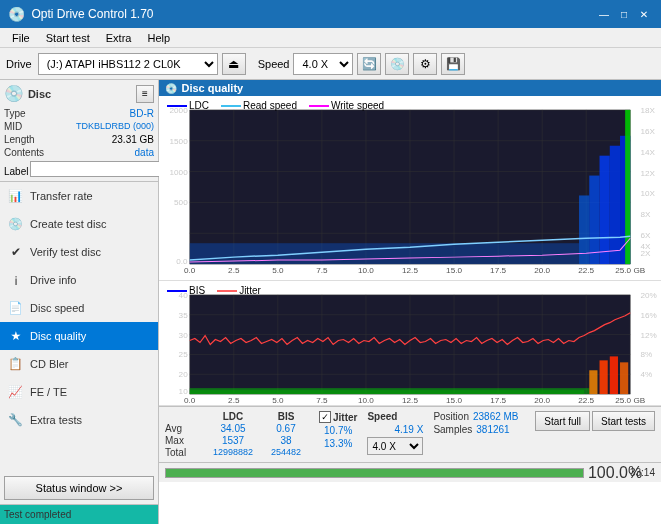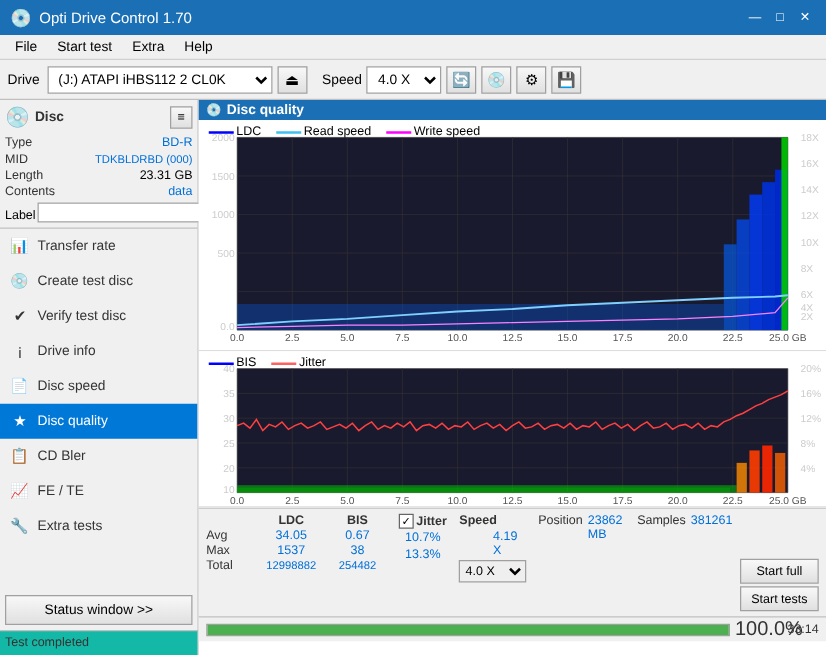--- a/index.html
+++ b/index.html
@@ -375,32 +375,32 @@
         </div>
 
         <div style="display:flex; flex-direction:column; gap:2px; font-size:10px; margin-left:4px;">
           <div style="font-weight:bold; color:#333;">Speed</div>
           <div style="color:#0070d8;margin-left:27px;">4.19 X</div>
           <select style="height:18px; font-size:10px; border:1px solid #a0a0a0;">
             <option>4.0 X</option>
           </select>
         </div>
 
-        <div style="display:flex; flex-direction:row; gap:2px; font-size:10px; margin-left:4px;">
+        <div style="display:flex; flex-direction:column; gap:2px; font-size:10px; margin-left:4px;">
           <div style="display:flex; gap:4px;">
             <span style="color:#333;">Position</span>
             <span style="color:#0070d8;">23862 MB</span>
           </div>
           <div style="display:flex; gap:4px;">
             <span style="color:#333;">Samples</span>
             <span style="color:#0070d8;">381261</span>
           </div>
         </div>
 
-        <div style="display:flex; flex-direction:column; gap:2px; margin-left:auto;margin-top:36px;">
+        <div style="display:flex; gap:2px; margin-left:auto;">
           <button class="action-btn">Start full</button>
           <button class="action-btn">Start tests</button>
         </div>
 
       </div>
     </div>
 
     <div style="height:20px; background:#f0f0f0; border-top:1px solid #c0c0c0; display:flex; align-items:center; padding:0 6px; gap:4px; flex-shrink:0;">
       <div style="flex:1; height:10px; background:#e0e0e0; border:1px solid #a0a0a0;">
         <div style="width:100%; height:100%; background:#4caf50;"></div>

